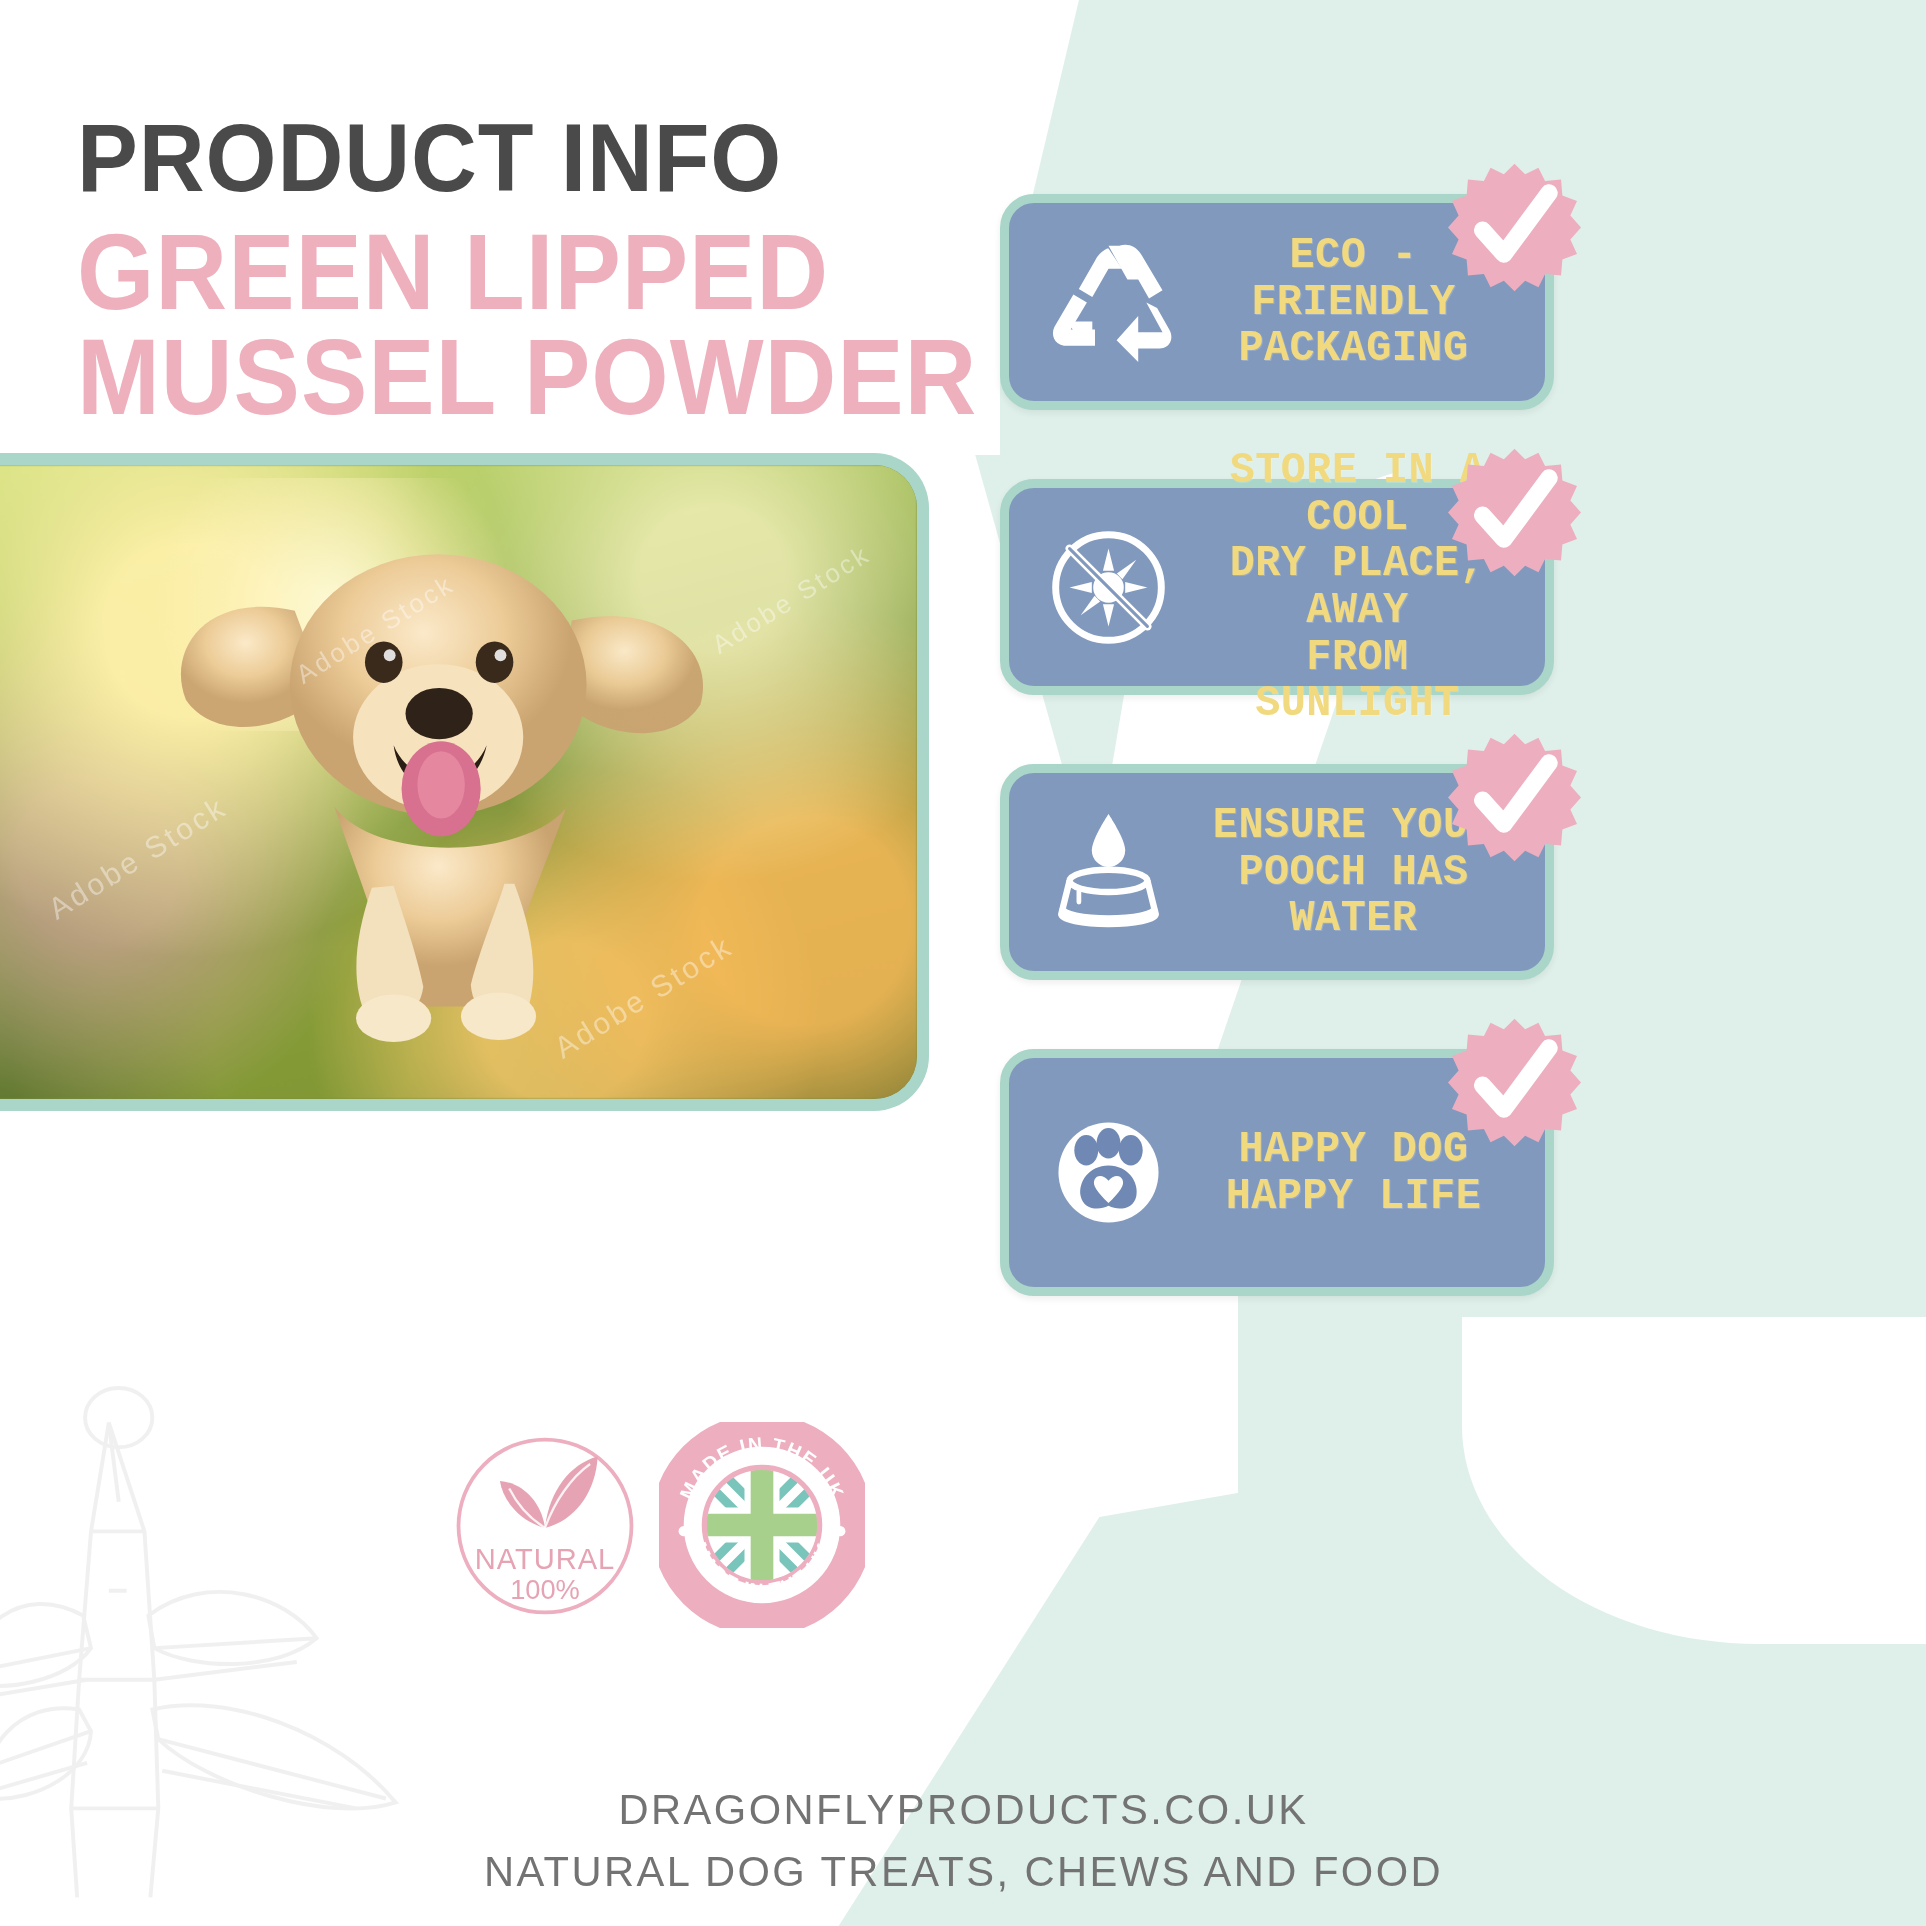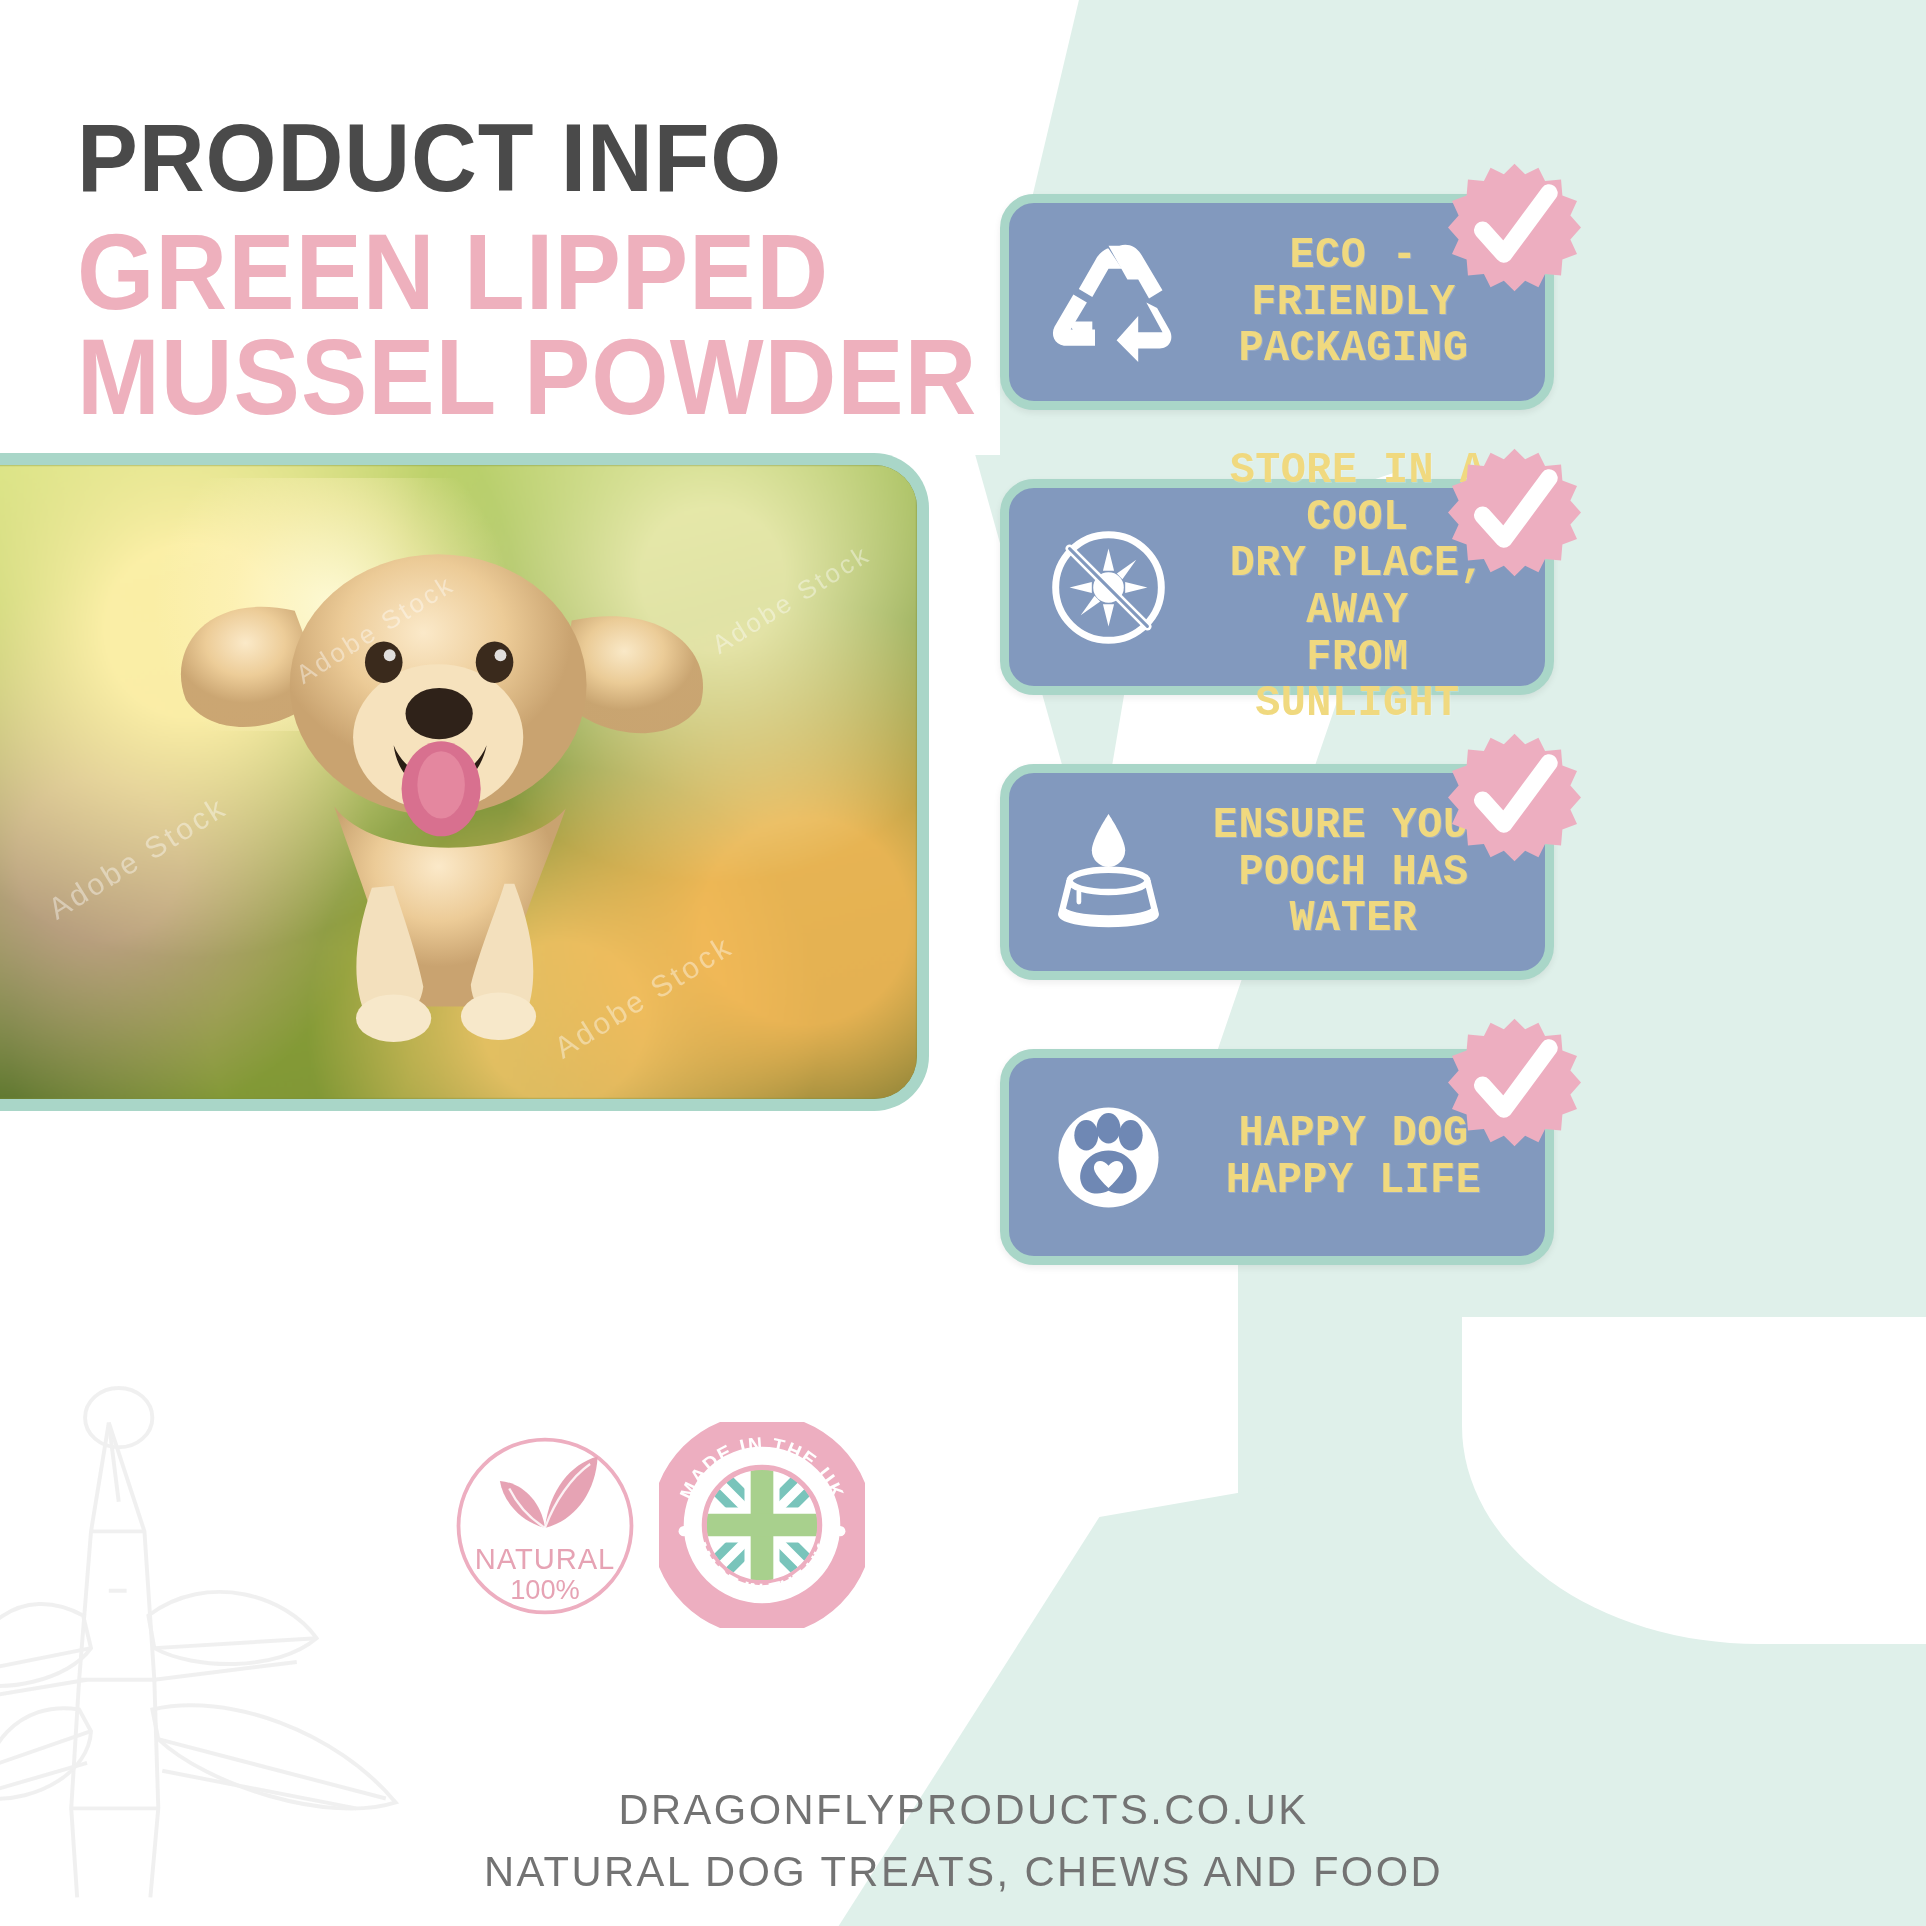--- a/index.html
+++ b/index.html
@@ -139,21 +139,21 @@
     color:#f0d97f; font-weight:bold;
     font-size:44px; line-height:1.06; letter-spacing:0.5px;
     padding-left:6px; padding-right:4px;
     transform:scaleX(0.95);
     text-shadow:1px 1px 0 rgba(255,255,255,.18);
   }
   .card-text .ln{ display:block; }
   #card-1{ height:216px; }
   #card-2{ height:216px;gap:8px; }
   #card-3{ height:216px; }
-  #card-4{ height:216px;margin-top:34px; }
+  #card-4{ height:247px;margin-top:34px; }
 
   
   .check-stamp{
     position:absolute; right:-36px; top:-42px;
     width:133px; height:133px; z-index:20;
   }
 
   
   .seal-natural{
     position:absolute; left:451px; top:1432px; width:188px; height:188px; z-index:14;

